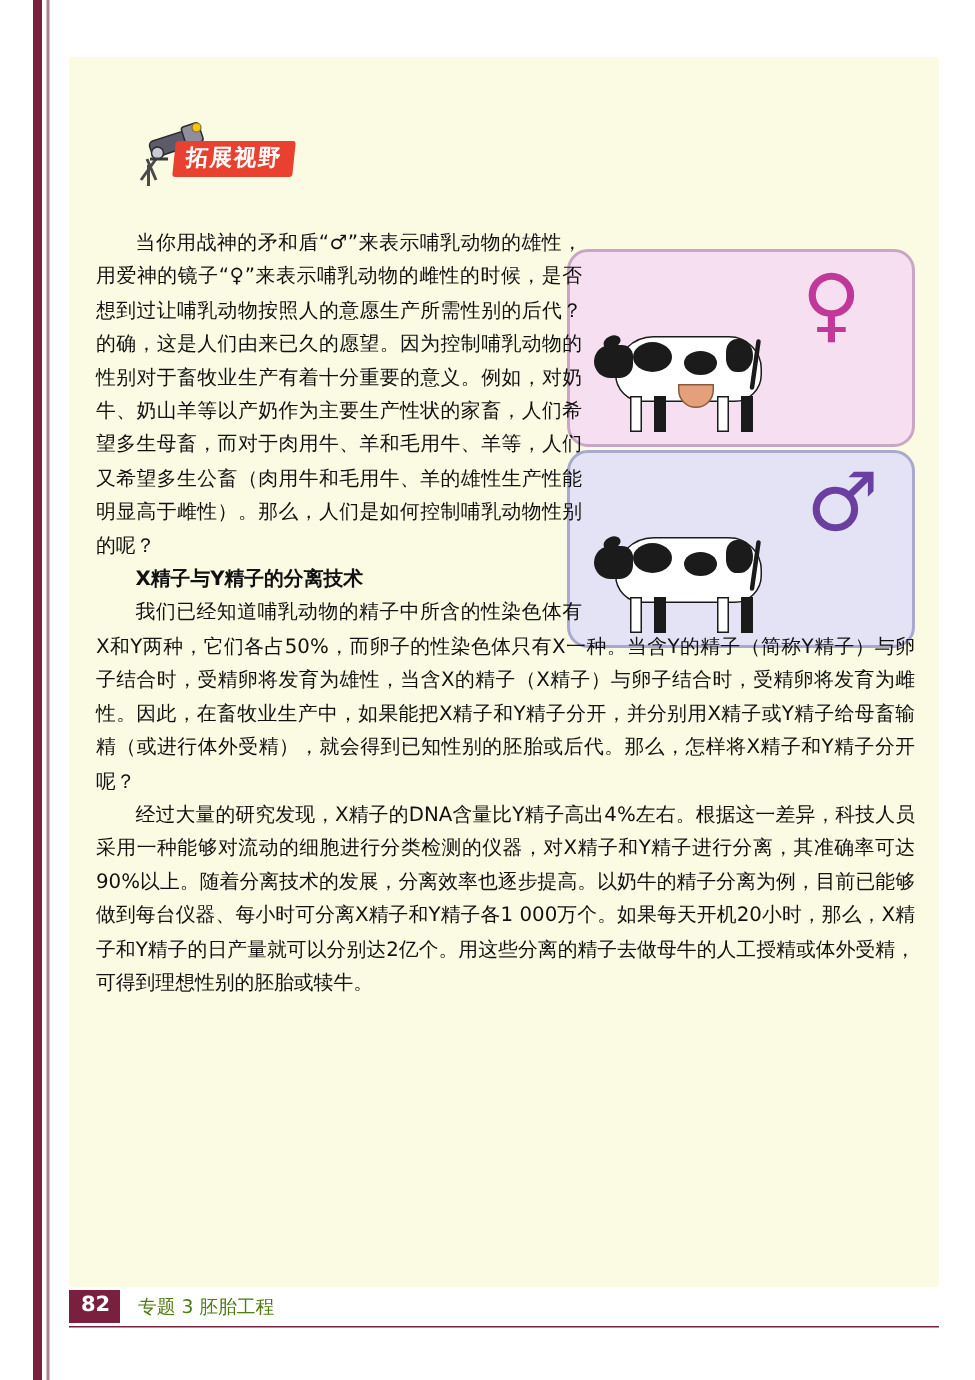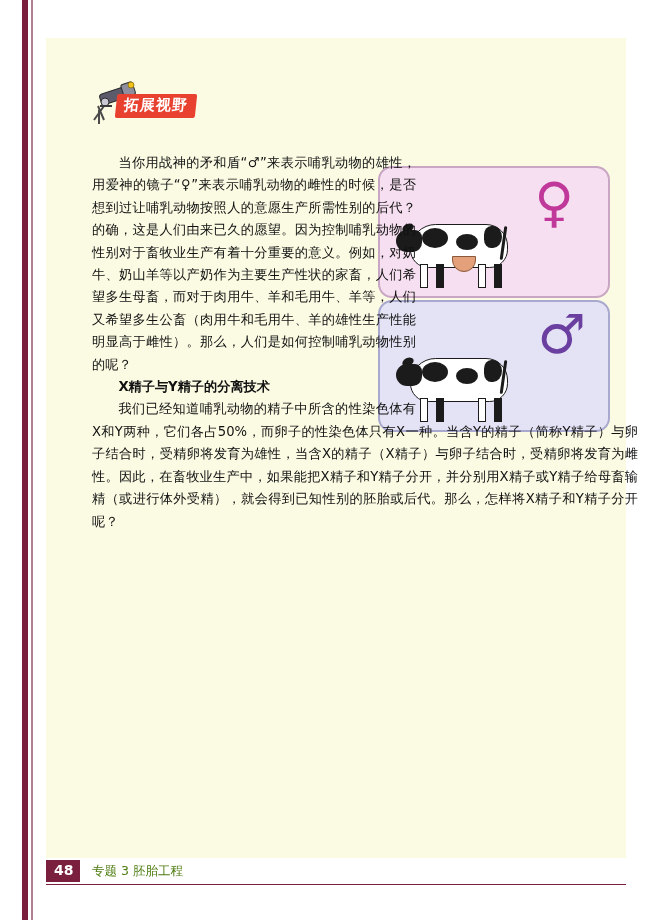--- a/index.html
+++ b/index.html
@@ -80,21 +80,20 @@
   
   .body-text {
     position: absolute;
     left: 64px; top: 152px;
     width: 546px;
     font-size: 13.2px;
     line-height: 22.4px;
     color: #111111;
     text-align: justify;
     font-family: "DejaVu Sans", sans-serif;
-    margin-left: 28px;
   }
   .body-text p {
     margin: 0 0 0 0;
     text-indent: 2em;
   }
   .body-text p.sub {
     font-weight: bold;
     text-indent: 2em;
   }
   .wrap-shape {
@@ -291,23 +290,24 @@
       <div class="leg l4"></div>
       <div class="tail"></div>
     </div>
   </div>
 
   <div class="body-text">
     <div class="wrap-shape"></div>
     <p>当你用战神的矛和盾“♂”来表示哺乳动物的雄性，用爱神的镜子“♀”来表示哺乳动物的雌性的时候，是否想到过让哺乳动物按照人的意愿生产所需性别的后代？的确，这是人们由来已久的愿望。因为控制哺乳动物的性别对于畜牧业生产有着十分重要的意义。例如，对奶牛、奶山羊等以产奶作为主要生产性状的家畜，人们希望多生母畜，而对于肉用牛、羊和毛用牛、羊等，人们又希望多生公畜（肉用牛和毛用牛、羊的雄性生产性能明显高于雌性）。那么，人们是如何控制哺乳动物性别的呢？</p>
     <p class="sub">X精子与Y精子的分离技术</p>
     <p>我们已经知道哺乳动物的精子中所含的性染色体有X和Y两种，它们各占50%，而卵子的性染色体只有X一种。当含Y的精子（简称Y精子）与卵子结合时，受精卵将发育为雄性，当含X的精子（X精子）与卵子结合时，受精卵将发育为雌性。因此，在畜牧业生产中，如果能把X精子和Y精子分开，并分别用X精子或Y精子给母畜输精（或进行体外受精），就会得到已知性别的胚胎或后代。那么，怎样将X精子和Y精子分开呢？</p>
+    <p>经过大量的研究发现，X精子的DNA含量比Y精子高出4%左右。根据这一差异，科技人员采用一种能够对流动的细胞进行分类检测的仪器，对X精子和Y精子进行分离，其准确率可达90%以上。随着分离技术的发展，分离效率也逐步提高。以奶牛的精子分离为例，目前已能够做到每台仪器、每小时可分离X精子和Y精子各1 000万个。如果每天开机20小时，那么，X精子和Y精子的日产量就可以分别达2亿个。用这些分离的精子去做母牛的人工授精或体外受精，可得到理想性别的胚胎或犊牛。</p>
   </div>
 
   <div class="footer">
     <div class="footer-bar">
-      <span class="page-num">48</span>
+      <span class="page-num">82</span>
     </div>
     <span class="footer-text">专题 3  胚胎工程</span>
     <div class="footer-rule"></div>
   </div>
 
 </div>
 
 </body></html>

